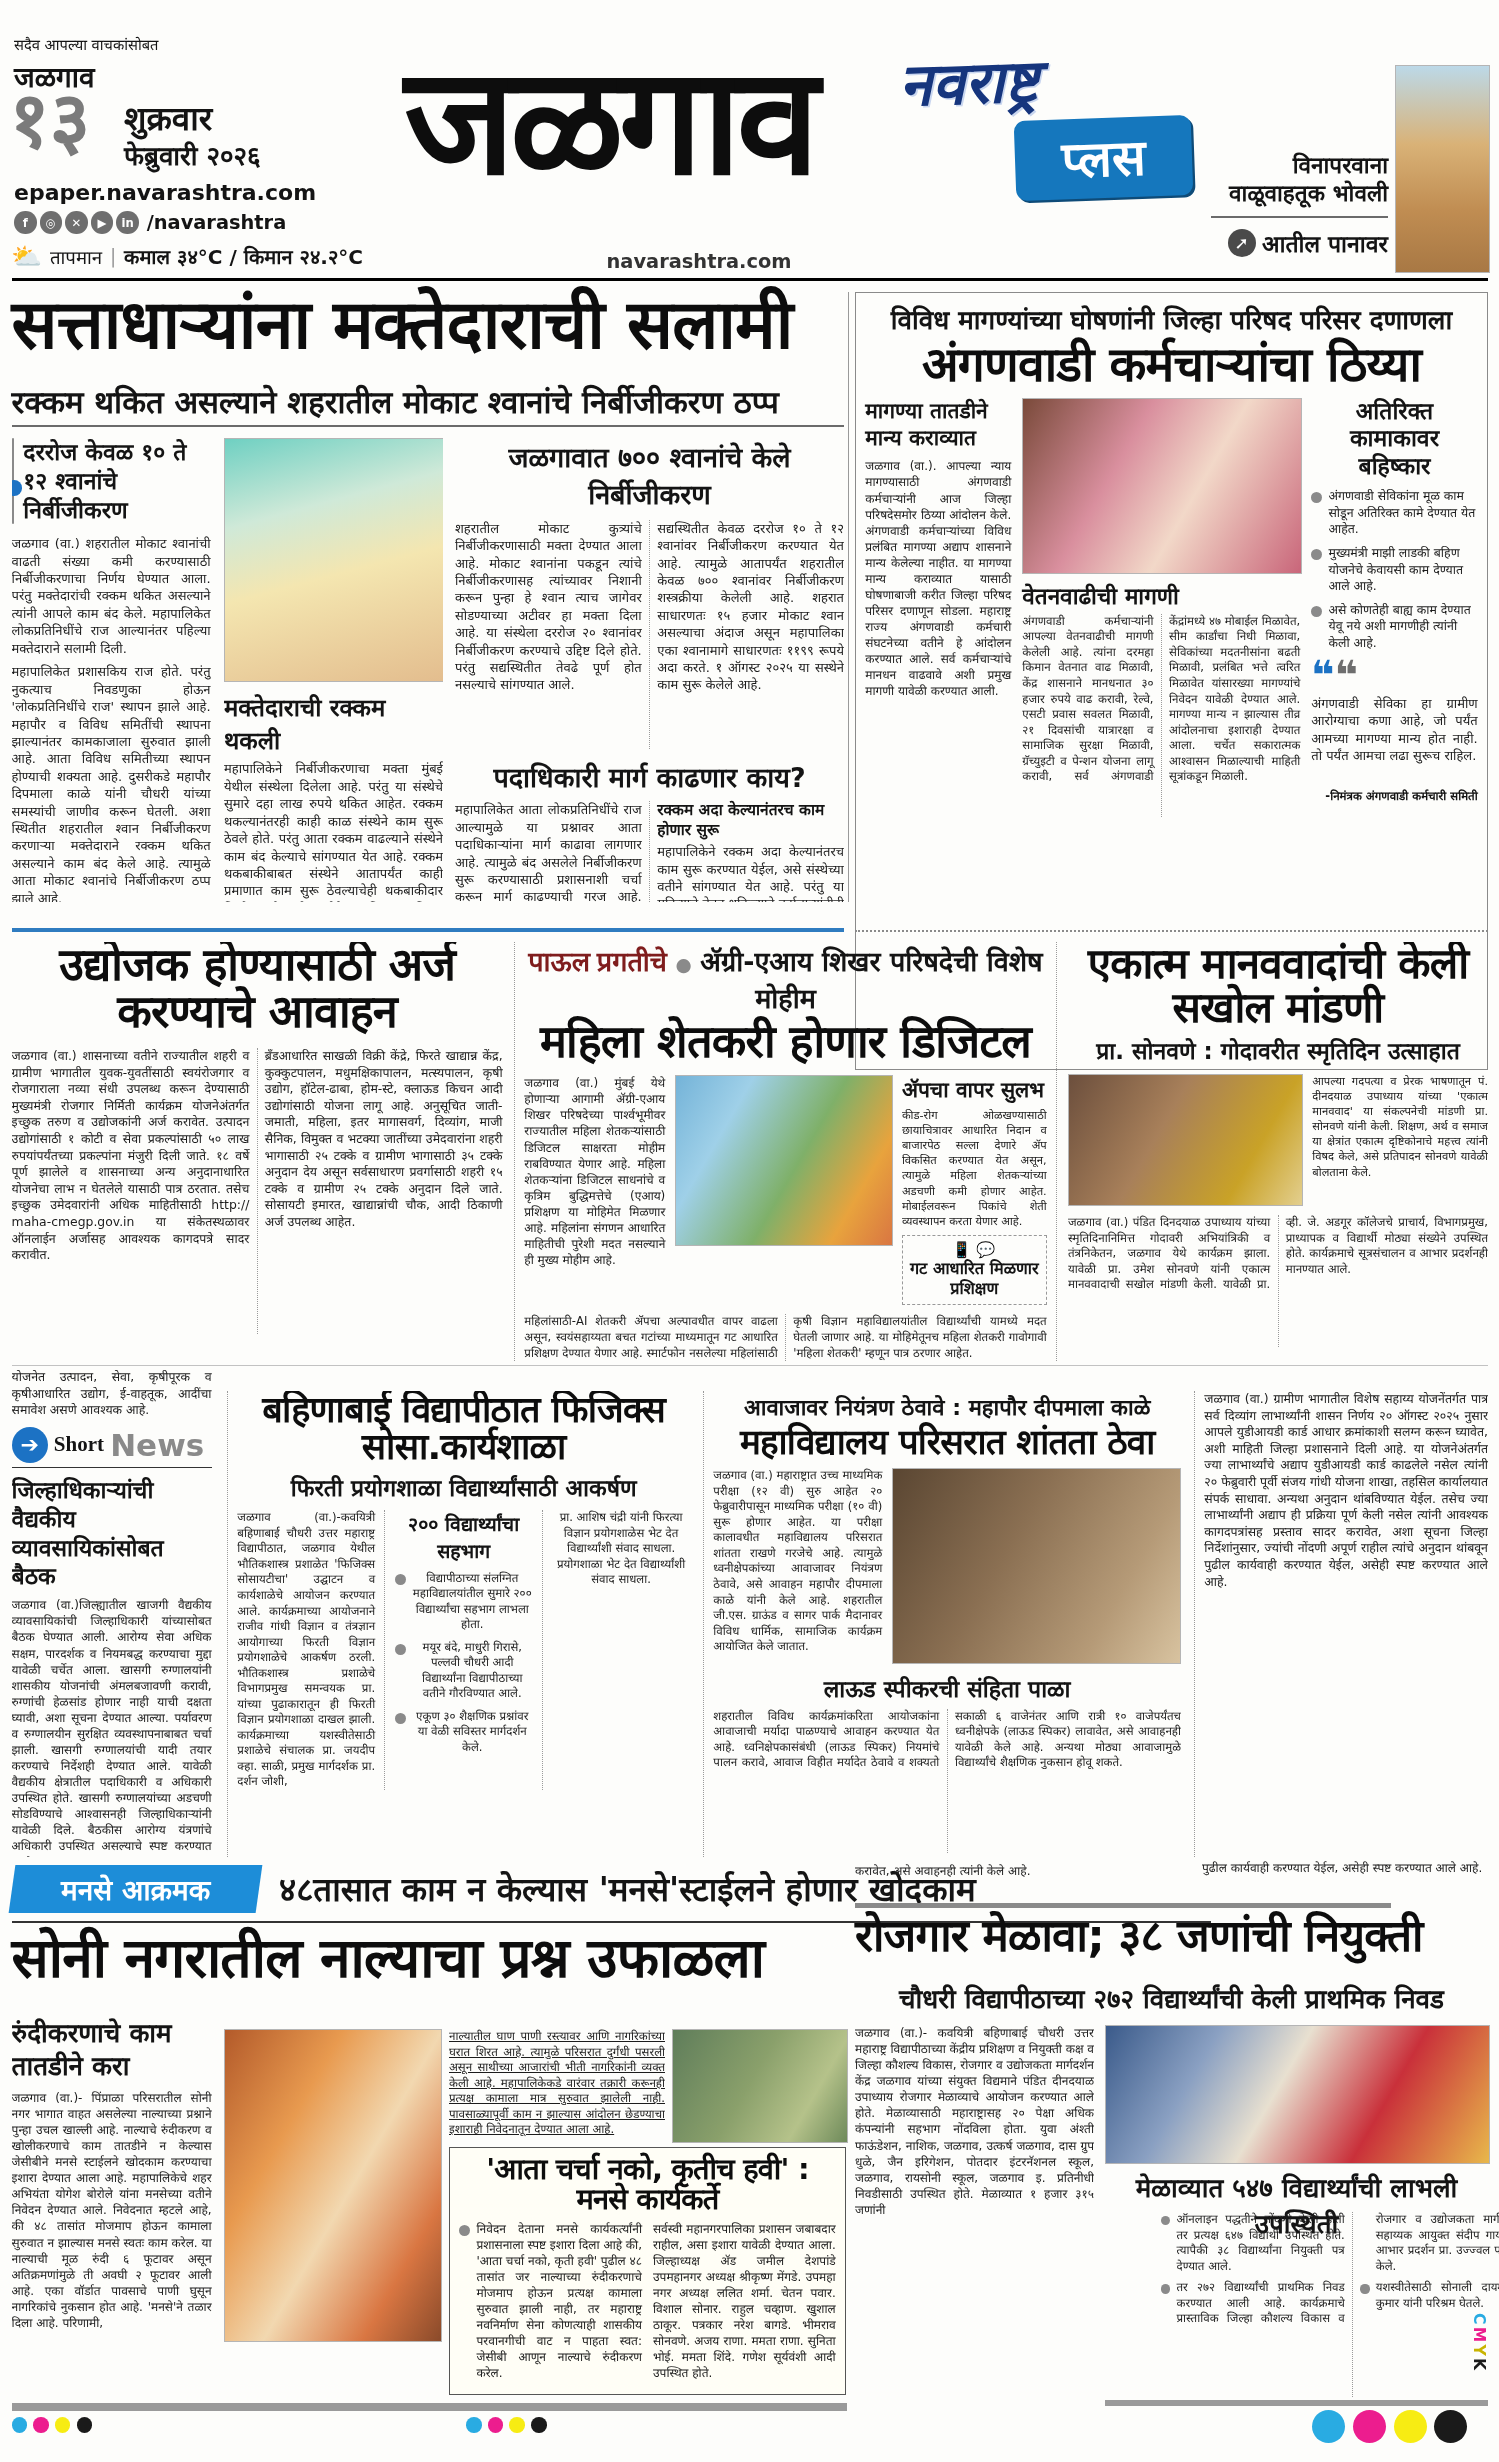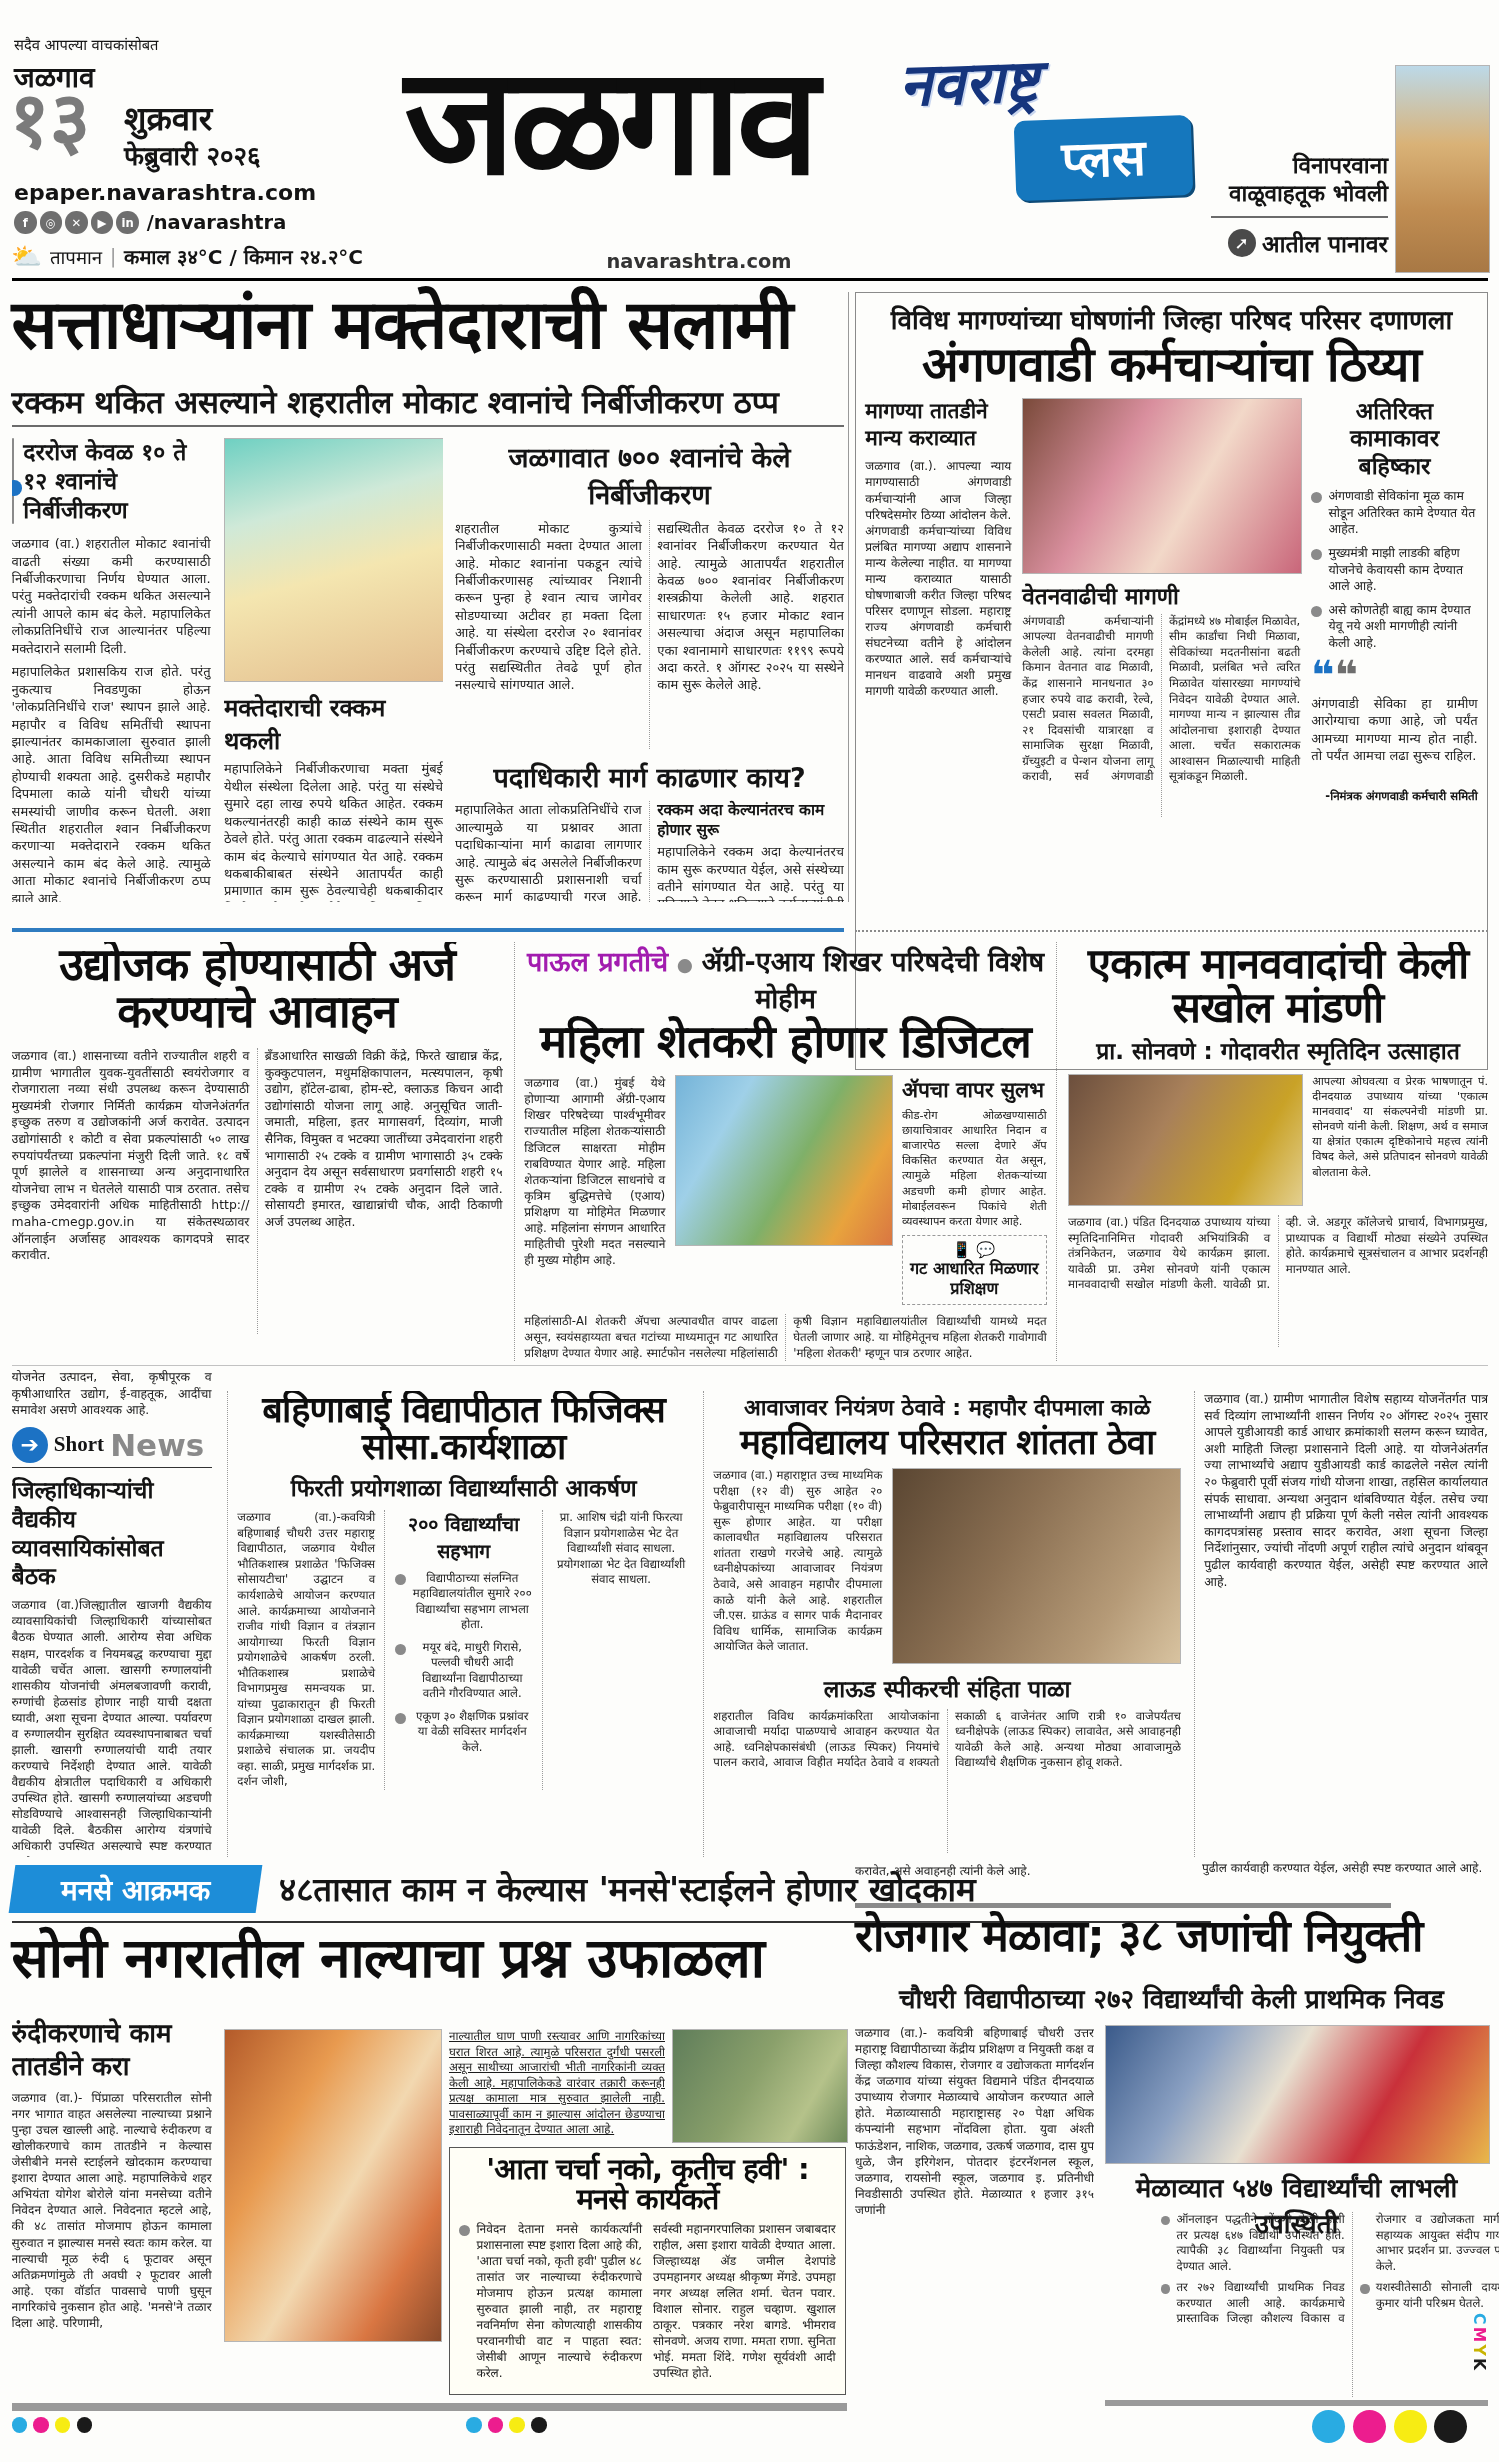--- a/index.html
+++ b/index.html
@@ -148,21 +148,21 @@
   <div class="abs" style="left:11.6px;top:942px;width:491px;height:419px;overflow:hidden;">
     <div class="hl c" style="font-size:45px;">उद्योजक होण्यासाठी अर्ज करण्याचे आवाहन</div>
     <div class="cols2" style="margin-top:12.4px;height:286px;">
       <p class="body-txt j" style="margin:0 0 4.7px;font-size:12.4px;">जळगाव (वा.) शासनाच्या वतीने राज्यातील शहरी व ग्रामीण भागातील युवक-युवतींसाठी स्वयंरोजगार व रोजगाराला नव्या संधी उपलब्ध करून देण्यासाठी मुख्यमंत्री रोजगार निर्मिती कार्यक्रम योजनेअंतर्गत इच्छुक तरुण व उद्योजकांनी अर्ज करावेत. उत्पादन उद्योगांसाठी १ कोटी व सेवा प्रकल्पांसाठी ५० लाख रुपयांपर्यंतच्या प्रकल्पांना मंजुरी दिली जाते. १८ वर्षे पूर्ण झालेले व शासनाच्या अन्य अनुदानाधारित योजनेचा लाभ न घेतलेले यासाठी पात्र ठरतात. तसेच इच्छुक उमेदवारांनी अधिक माहितीसाठी http:// maha-cmegp.gov.in या संकेतस्थळावर ऑनलाईन अर्जासह आवश्यक कागदपत्रे सादर करावीत.</p>
       <p class="body-txt j" style="margin:0;font-size:12.4px;">ब्रँडआधारित साखळी विक्री केंद्रे, फिरते खाद्यान्न केंद्र, कुक्कुटपालन, मधुमक्षिकापालन, मत्स्यपालन, कृषी उद्योग, हॉटेल-ढाबा, होम-स्टे, क्लाऊड किचन आदी उद्योगांसाठी योजना लागू आहे. अनुसूचित जाती-जमाती, महिला, इतर मागासवर्ग, दिव्यांग, माजी सैनिक, विमुक्त व भटक्या जातींच्या उमेदवारांना शहरी भागासाठी २५ टक्के व ग्रामीण भागासाठी ३५ टक्के अनुदान देय असून सर्वसाधारण प्रवर्गासाठी शहरी १५ टक्के व ग्रामीण २५ टक्के अनुदान दिले जाते. सोसायटी इमारत, खाद्यान्नांची चौक, आदी ठिकाणी अर्ज उपलब्ध आहेत.</p>
     </div>
   </div>
 
   <div class="abs" style="left:514px;top:942px;width:543px;height:419px;overflow:hidden;border-left:0.8px dotted #9a9a9a;border-right:0.8px dotted #9a9a9a;padding:0 9.3px;box-sizing:border-box;">
     <div class="c" style="font-size:27px;">
-      <span class="w9" style="color:#a21caf;">पाऊल प्रगतीचे</span>
+      <span class="w9" style="color:#7f1d1d;font-family:Liberation Serif, serif;">पाऊल प्रगतीचे</span>
       <span style="color:#8a8a8a;font-size:18.6px;">●</span>
       <span class="w8">ॲग्री-एआय शिखर परिषदेची विशेष मोहीम</span>
     </div>
     <div class="hl c" style="font-size:45px;margin:3.1px 0 9.3px;">महिला शेतकरी होणार डिजिटल</div>
     <div style="display:flex;gap:9.3px;">
       <p class="body-txt j" style="flex:0 0 141px;margin:0;font-size:12px;">जळगाव (वा.) मुंबई येथे होणाऱ्या आगामी ॲग्री-एआय शिखर परिषदेच्या पार्श्वभूमीवर राज्यातील महिला शेतकऱ्यांसाठी डिजिटल साक्षरता मोहीम राबविण्यात येणार आहे. महिला शेतकऱ्यांना डिजिटल साधनांचे व कृत्रिम बुद्धिमत्तेचे (एआय) प्रशिक्षण या मोहिमेत मिळणार आहे. महिलांना संगणन आधारित माहितीची पुरेशी मदत नसल्याने ही मुख्य मोहीम आहे.</p>
       <div class="ph" style="flex:0 0 216px;height:169px;background:linear-gradient(120deg,#74b3d8 0%,#9fd0e8 25%,#7fb069 55%,#e8a33d 80%,#d97642 100%);"></div>
       <div style="flex:1;">
         <div class="w8" style="font-size:21px;margin-bottom:4.7px;">ॲपचा वापर सुलभ</div>
         <p class="body-txt j" style="margin:0 0 6.2px;font-size:11.3px;">कीड-रोग ओळखण्यासाठी छायाचित्रावर आधारित निदान व बाजारपेठ सल्ला देणारे ॲप विकसित करण्यात येत असून, त्यामुळे महिला शेतकऱ्यांच्या अडचणी कमी होणार आहेत. मोबाईलवरून पिकांचे शेती व्यवस्थापन करता येणार आहे.</p>
@@ -173,21 +173,21 @@
       </div>
     </div>
     <p class="body-txt j cols2" style="margin:9.3px 0 0;font-size:11.6px;height:93px;">महिलांसाठी-AI शेतकरी ॲपचा अल्पावधीत वापर वाढला असून, स्वयंसहाय्यता बचत गटांच्या माध्यमातून गट आधारित प्रशिक्षण देण्यात येणार आहे. स्मार्टफोन नसलेल्या महिलांसाठी गट-आधारित प्रशिक्षणाची व्यवस्था करण्यात आली असून, कृषी विज्ञान महाविद्यालयांतील विद्यार्थ्यांची यामध्ये मदत घेतली जाणार आहे. या मोहिमेतूनच महिला शेतकरी गावोगावी 'महिला शेतकरी' म्हणून पात्र ठरणार आहेत.</p>
   </div>
 
   <div class="abs" style="left:1068px;top:942px;width:420px;height:419px;overflow:hidden;">
     <div class="hl c" style="font-size:42px;">एकात्म मानववादांची केली सखोल मांडणी</div>
     <div class="w8 c" style="font-size:23px;margin:4.7px 0 7.8px;">प्रा. सोनवणे : गोदावरीत स्मृतिदिन उत्साहात</div>
     <div style="display:flex;gap:9.3px;">
       <div class="ph" style="flex:0 0 233px;height:130px;background:linear-gradient(120deg,#6c4f3d 0%,#a8805a 40%,#c9a227 75%,#e3cf8f 100%);"></div>
-      <p class="body-txt j" style="flex:1;margin:0;font-size:11.3px;">आपल्या ओघवत्या व प्रेरक भाषणातून पं. दीनदयाळ उपाध्याय यांच्या 'एकात्म मानववाद' या संकल्पनेची मांडणी प्रा. सोनवणे यांनी केली. शिक्षण, अर्थ व समाज या क्षेत्रांत एकात्म दृष्टिकोनाचे महत्त्व त्यांनी विषद केले, असे प्रतिपादन सोनवणे यावेळी बोलताना केले.</p>
+      <p class="body-txt j" style="flex:1;margin:0;font-size:11.3px;">आपल्या गदपत्या व प्रेरक भाषणातून पं. दीनदयाळ उपाध्याय यांच्या 'एकात्म मानववाद' या संकल्पनेची मांडणी प्रा. सोनवणे यांनी केली. शिक्षण, अर्थ व समाज या क्षेत्रांत एकात्म दृष्टिकोनाचे महत्त्व त्यांनी विषद केले, असे प्रतिपादन सोनवणे यावेळी बोलताना केले.</p>
     </div>
     <p class="body-txt j cols2" style="margin:9.3px 0 0;font-size:11.6px;height:132px;">जळगाव (वा.) पंडित दिनदयाळ उपाध्याय यांच्या स्मृतिदिनानिमित्त गोदावरी अभियांत्रिकी व तंत्रनिकेतन, जळगाव येथे कार्यक्रम झाला. यावेळी प्रा. उमेश सोनवणे यांनी एकात्म मानववादाची सखोल मांडणी केली. यावेळी प्रा. व्ही. जे. अडगूर कॉलेजचे प्राचार्य, विभागप्रमुख, प्राध्यापक व विद्यार्थी मोठ्या संख्येने उपस्थित होते. कार्यक्रमाचे सूत्रसंचालन व आभार प्रदर्शनही मानण्यात आले.</p>
   </div>
 
   <div class="abs" style="left:11.6px;top:1365px;width:1476px;height:0.8px;background:#c2c2c2;"></div>
 
   <div class="abs" style="left:11.6px;top:1369px;width:200px;height:488px;overflow:hidden;">
     <p class="body-txt j" style="margin:0 0 7.8px;font-size:12.4px;">योजनेत उत्पादन, सेवा, कृषीपूरक व कृषीआधारित उद्योग, ई-वाहतूक, आदींचा समावेश असणे आवश्यक आहे.</p>
     <div style="display:flex;align-items:center;gap:6.2px;border-bottom:1.6px solid #333;padding-bottom:4.7px;">
       <span class="c" style="display:inline-flex;width:36px;height:36px;border-radius:50%;background:#1c72c4;color:#fff;font-size:22px;font-weight:900;align-items:center;justify-content:center;">➔</span>

